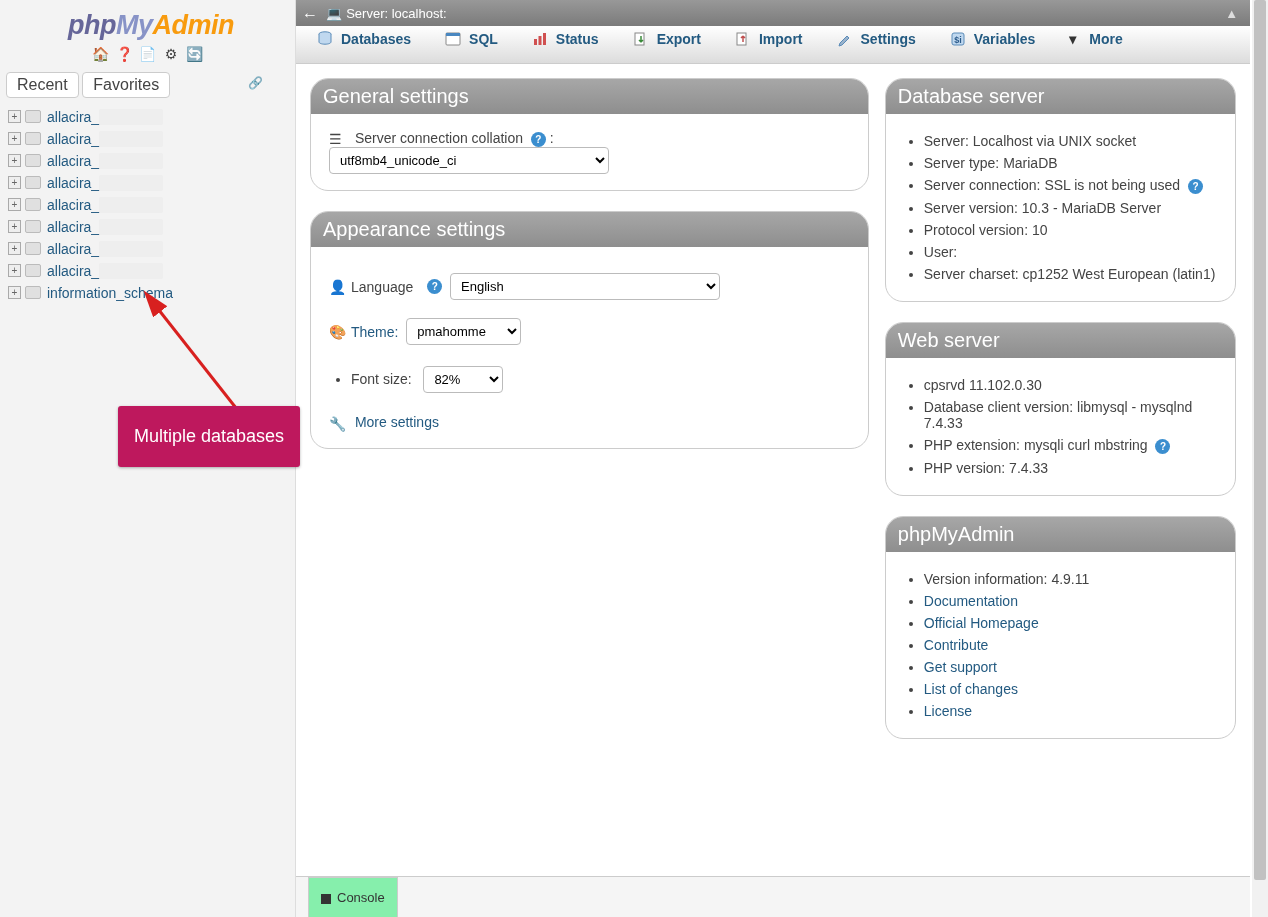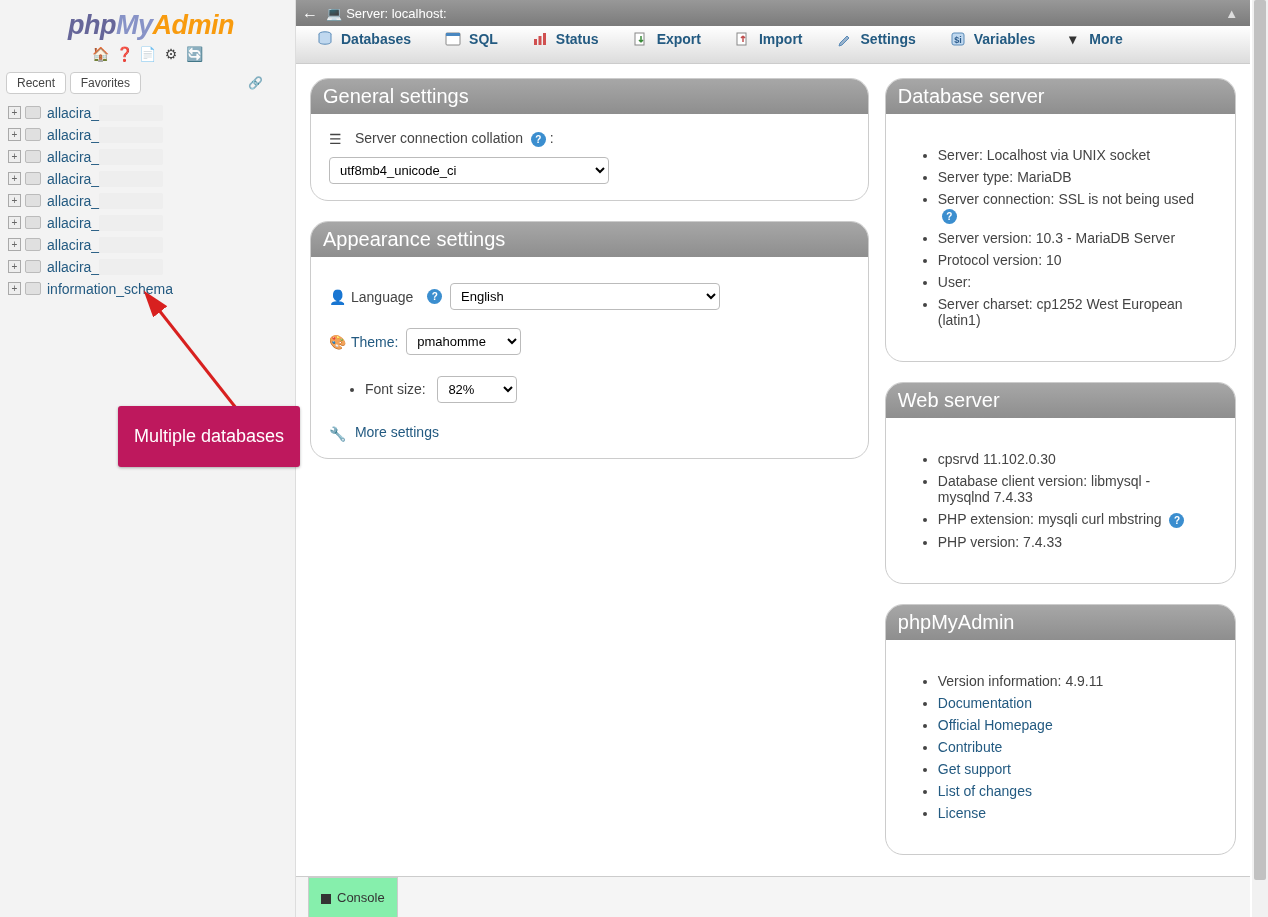--- a/index.html
+++ b/index.html
@@ -50,21 +50,21 @@
   }
   .tab-buttons {
     padding: 4px 6px;
   }
   .tab-btn {
     display: inline-block;
     background: #fff;
     border: 1px solid #ccc;
     border-radius: 4px;
     padding: 3px 10px;
-    font-size: 12px;
+    font-size: 16px;
     color: #444;
     cursor: pointer;
   }
   .collapse-icon {
     float: right;
     margin: 4px 26px 0 0;
     color: #888;
     font-size: 12px;
     cursor: pointer;
   }
@@ -215,21 +215,21 @@
     font-size: 20px;
     font-weight: normal;
     padding: 6px 12px;
   }
   .panel .body {
     padding: 16px 18px;
     font-size: 14px;
     color: #444;
   }
   .panel ul {
-    margin: 14px;
+    margin: 0;
     padding: 0 0 0 20px;
   }
   .panel li { padding: 3px 0; }
 
   .form-row {
     margin: 10px 0 18px 0;
     display: flex;
     align-items: center;
   }
   .form-row label { margin-right: 10px; }
@@ -482,21 +482,21 @@
     <div class="col-left">
 
       <div class="panel">
         <h2>General settings</h2>
         <div class="body">
           <div>
             <span class="mini-icon">☰</span>
             <span>Server connection collation</span>
             <span class="help-icon">?</span> :
           </div>
-          <div style="margin-top:10px;">
+          <div style="margin-top:0;">
             <select class="sel-wide">
               <option>utf8mb4_unicode_ci</option>
             </select>
           </div>
         </div>
       </div>
 
       <div class="panel">
         <h2>Appearance settings</h2>
         <div class="body">

